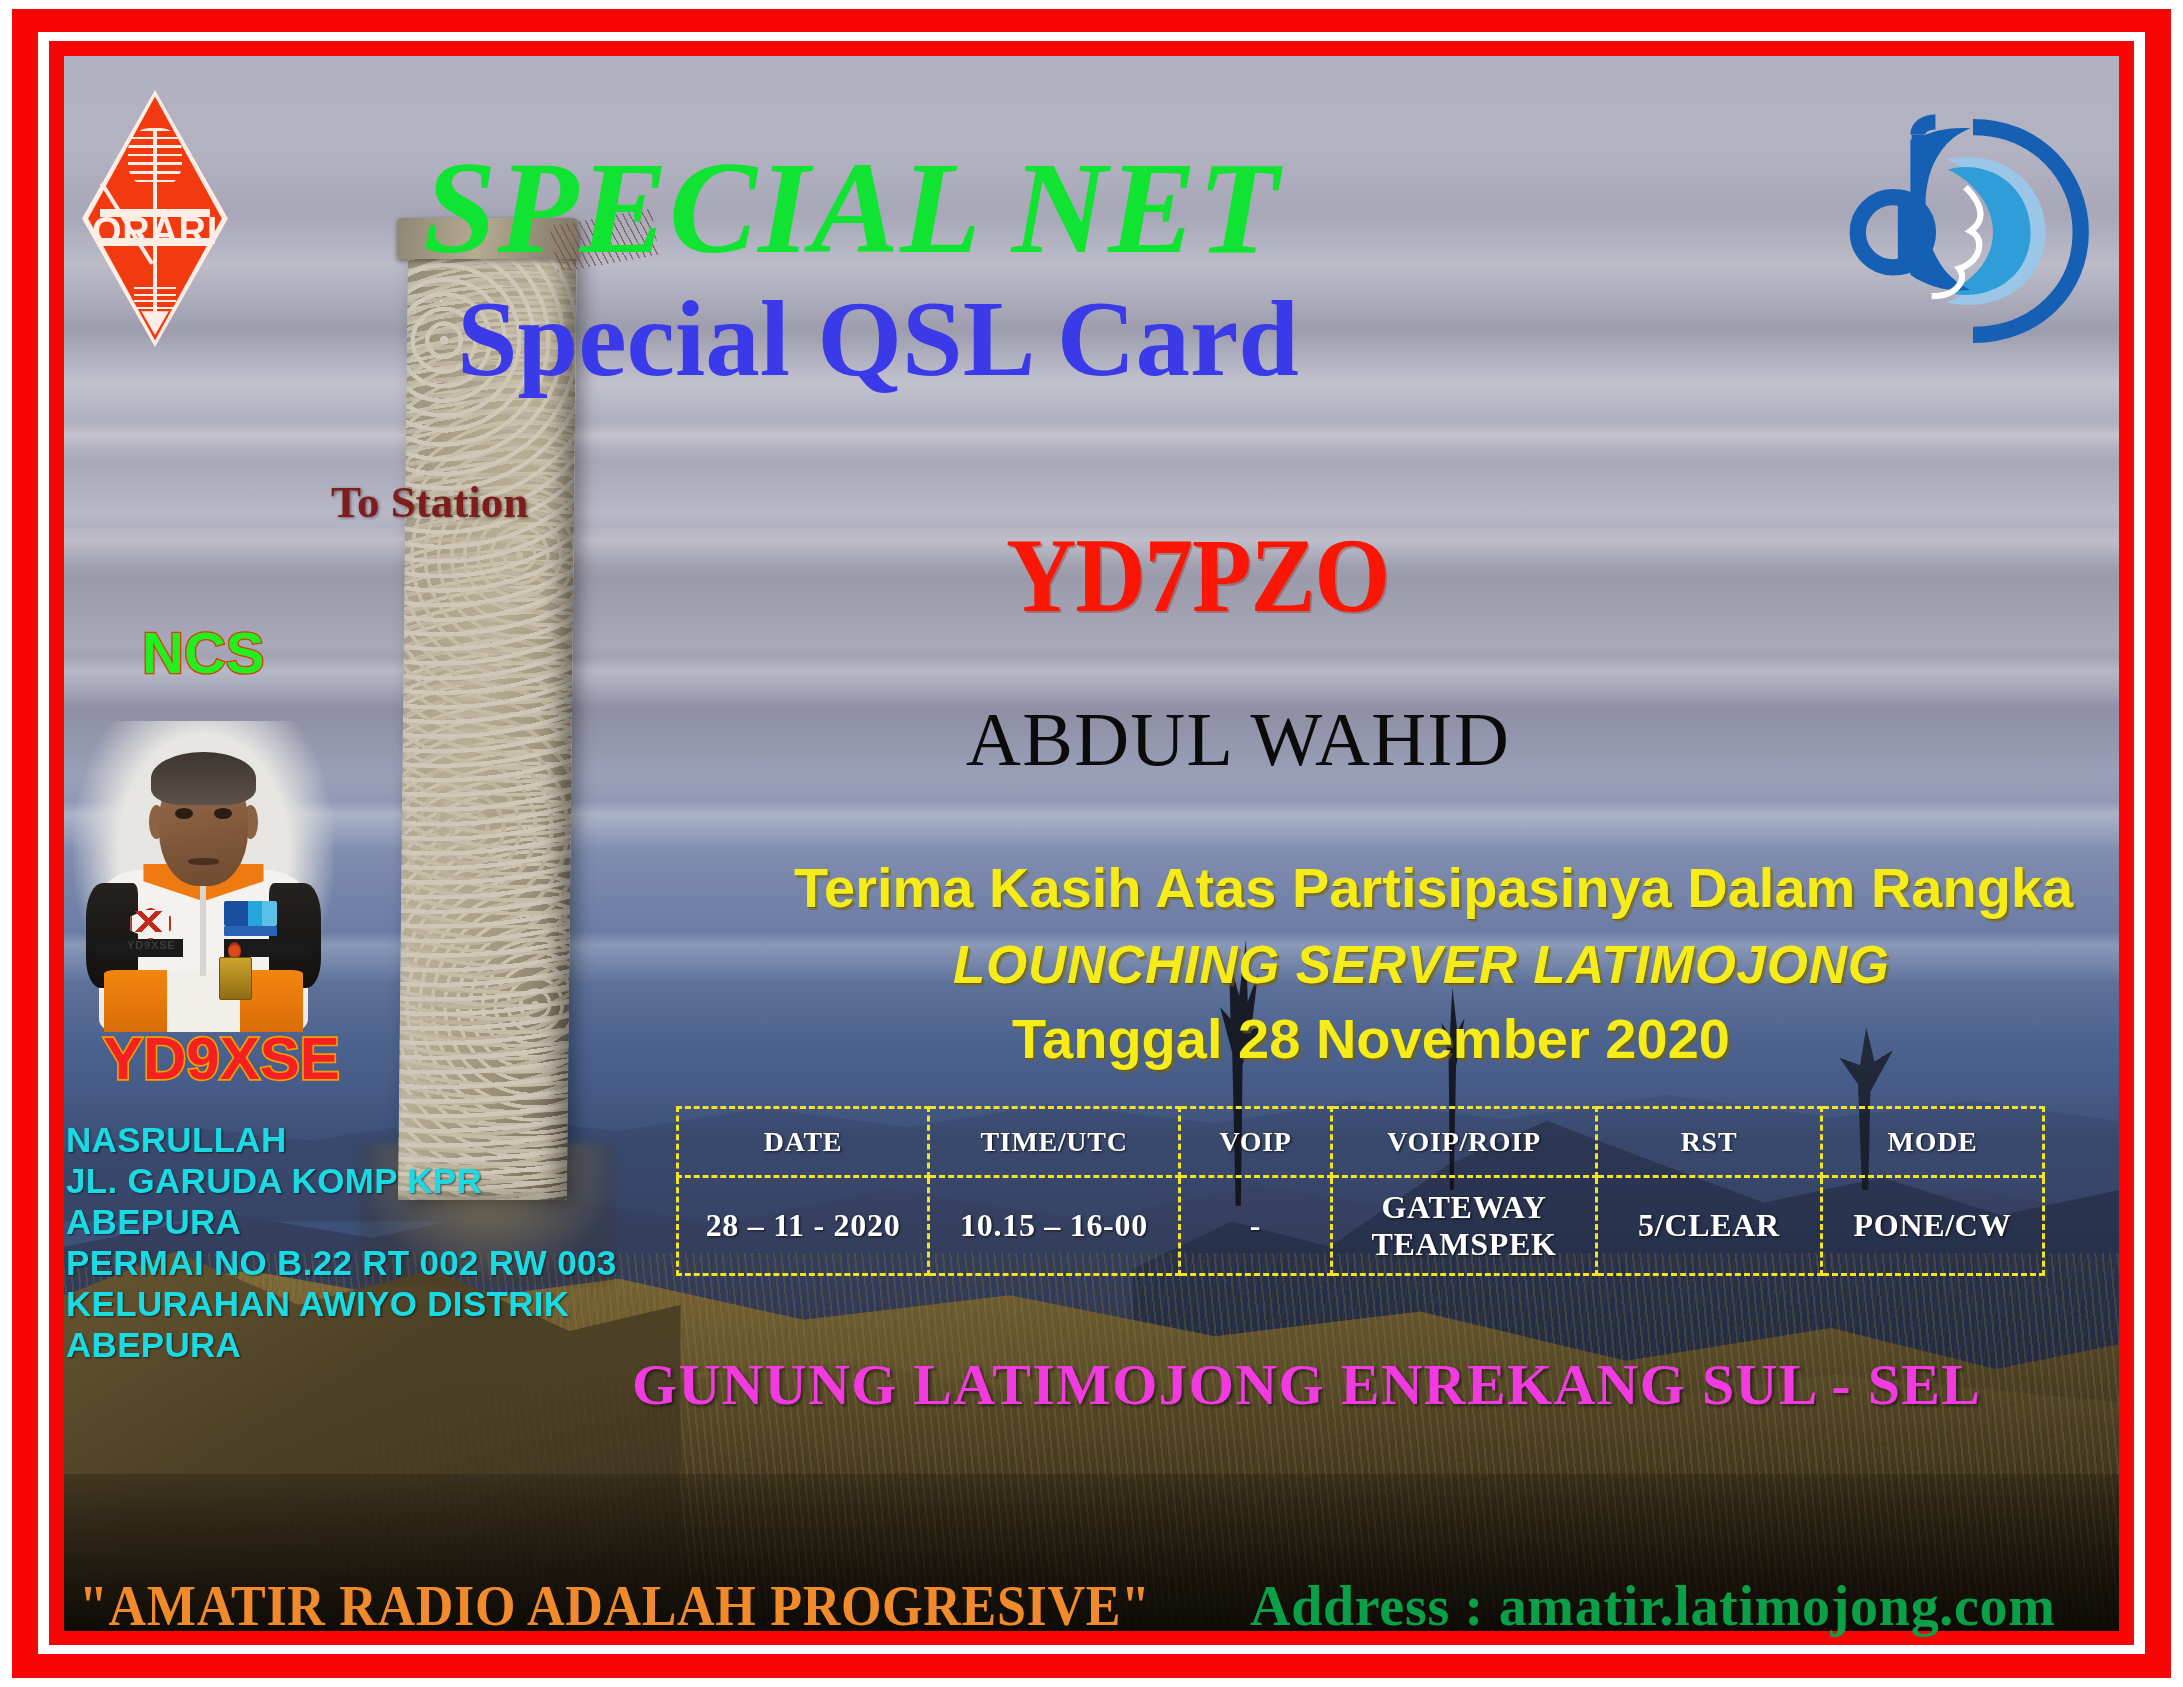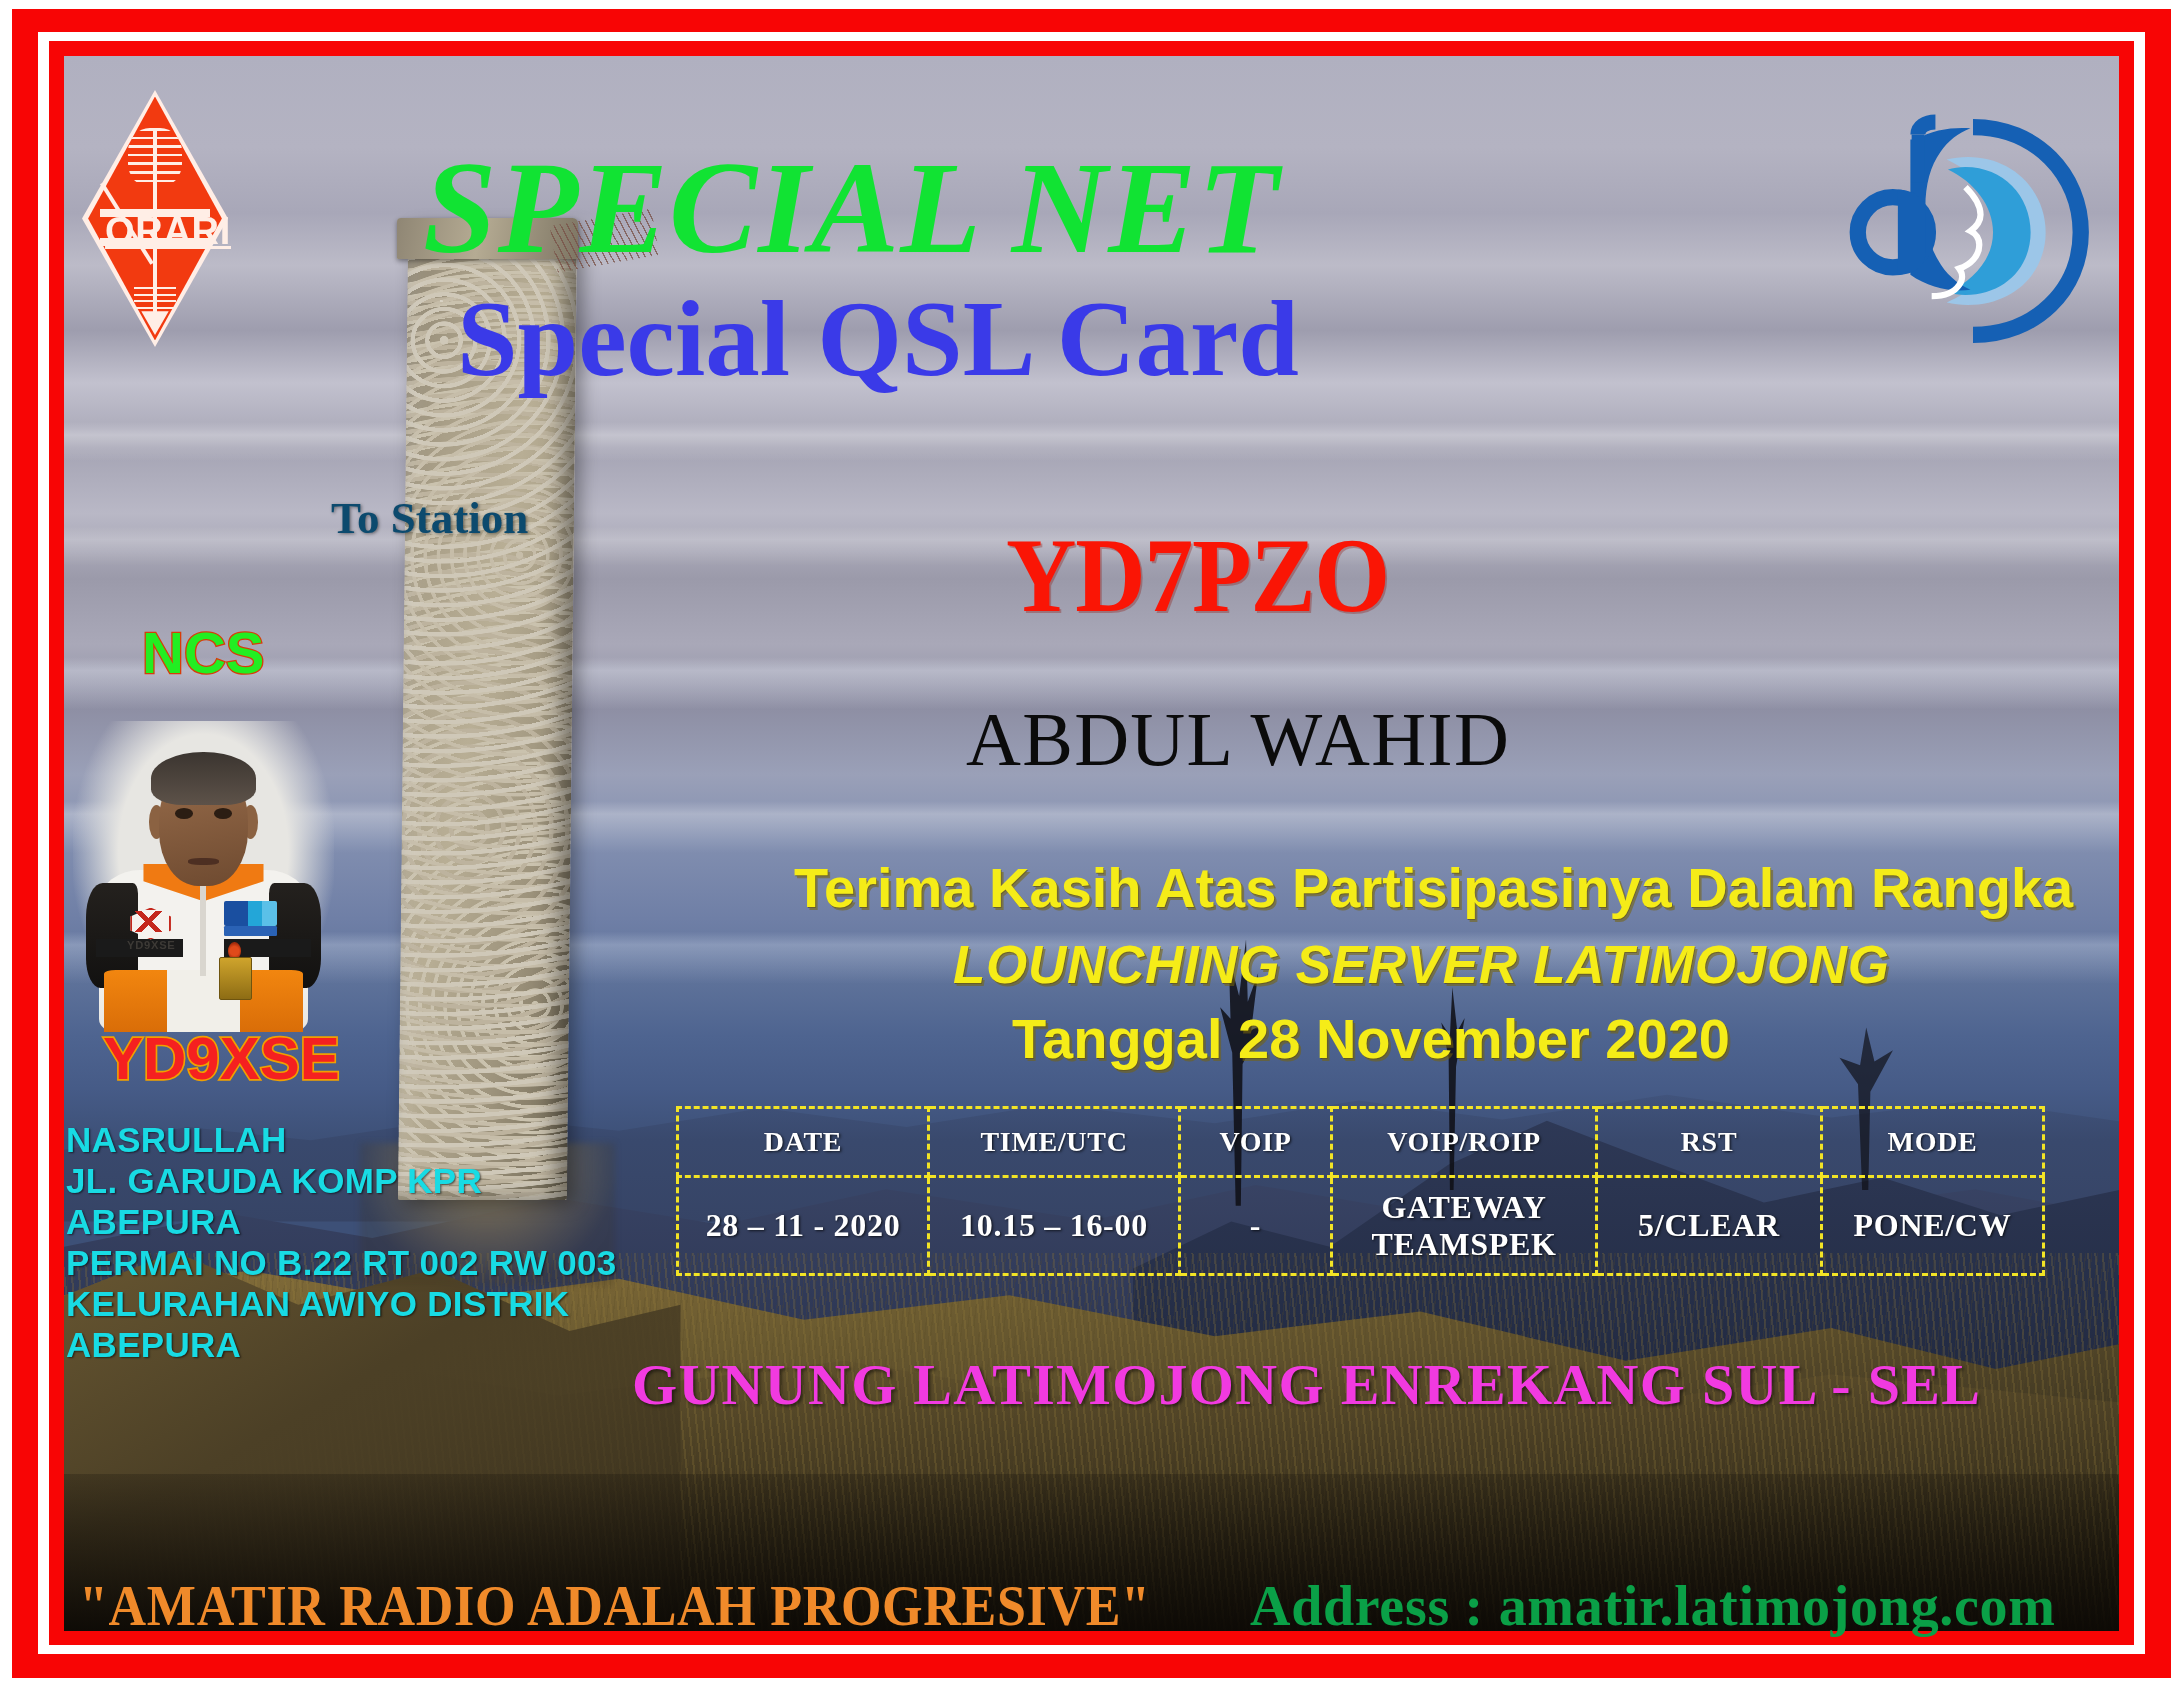--- a/index.html
+++ b/index.html
@@ -103,34 +103,34 @@
   #orari-logo .diaW{position:absolute;left:2%;top:1.5%;width:96%;height:97%;
      background:#ffeee6;clip-path:polygon(50% 0,100% 50%,50% 100%,0 50%);}
   #orari-logo .mast{position:absolute;left:49%;top:16%;width:2.6%;height:70%;background:#ffeee6;}
   #orari-logo .coil{position:absolute;left:32%;top:16%;width:36%;height:22%;
      background:repeating-linear-gradient(180deg,#ffeee6 0 2.6px,transparent 2.6px 8.6px);
      border-radius:40%;}
   #orari-logo .bar1{position:absolute;left:14%;top:46.5%;width:72%;height:2.8%;background:#ffeee6;}
   #orari-logo .bar2{position:absolute;left:14%;top:57.5%;width:72%;height:2.8%;background:#ffeee6;}
   #orari-logo .slash{position:absolute;left:30%;top:34%;width:2.6%;height:36%;
      background:#ffeee6;transform:rotate(-32deg);transform-origin:50% 50%;}
-  #orari-logo .word{position:absolute;left:0;top:47.5%;width:100%;text-align:right;
-     color:#ffeee6;font:700 38px/1 "Liberation Sans",sans-serif;letter-spacing:0.7px;text-decoration:underline;}
+  #orari-logo .word{position:absolute;left:0;top:47.5%;width:100%;text-align:center;
+     color:#ffeee6;font:700 38px/1 "Liberation Sans",sans-serif;letter-spacing:0.7px;}
   #orari-logo .gnd{position:absolute;left:36%;top:76%;width:28%;height:8%;
      background:repeating-linear-gradient(180deg,#ffeee6 0 2px,transparent 2px 6.6px);}
   #orari-logo .tri{position:absolute;left:41%;top:85%;width:18%;height:9%;
      background:#ffeee6;clip-path:polygon(0 0,100% 0,50% 100%);}
 
   #radio-logo{position:absolute;right:86px;top:112px;width:258px;height:238px;}
   #radio-logo svg{width:100%;height:100%;}
 
   #title-main{left:423px;top:142px;color:#11e333;font:italic 900 132px/1 "Liberation Serif",serif;
      letter-spacing:1.3px;}
   #title-sub{left:457px;top:284px;color:#3a3ae8;font:700 109px/1 "Liberation Serif",serif;}
-  #to-station{left:331px;top:496px;color:#0c4a6e;font:700 45px/1 "Liberation Serif",serif;
+  #to-station{left:331px;top:480px;color:#7f1d1d;font:700 45px/1 "Liberation Serif",serif;
      text-shadow:1.3px 1.3px 3.3px rgba(0,0,0,.45);}
   #callsign{left:1006px;top:523px;color:#fa1505;font:700 106px/1 "Liberation Serif",serif;
      letter-spacing:-1.3px;transform:scaleX(.92);transform-origin:0 0;
      text-shadow:2px 2px 0 rgba(140,10,0,.30);}
   #opname{left:966px;top:701px;color:#0b0b0b;font:400 76px/1 "Liberation Serif",serif;
      letter-spacing:1.3px;}
 
   .ylw{color:#f5ec18;font-family:"Liberation Sans",sans-serif;font-weight:700;
        text-shadow:2.6px 2.6px 0 rgba(120,100,10,.55), 0.7px 0.7px 0 rgba(60,50,0,.5);}
   #thanks1{left:794px;top:860px;font-size:56px;line-height:1;}

